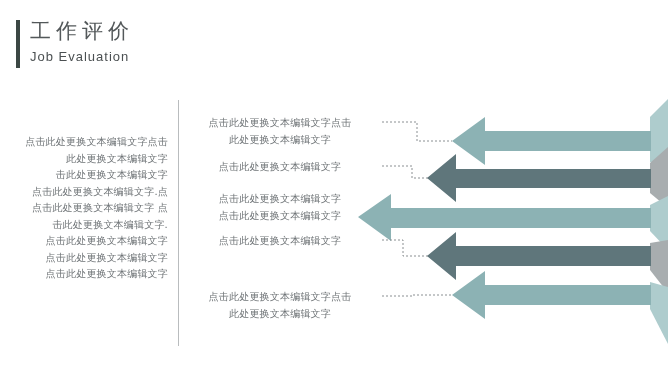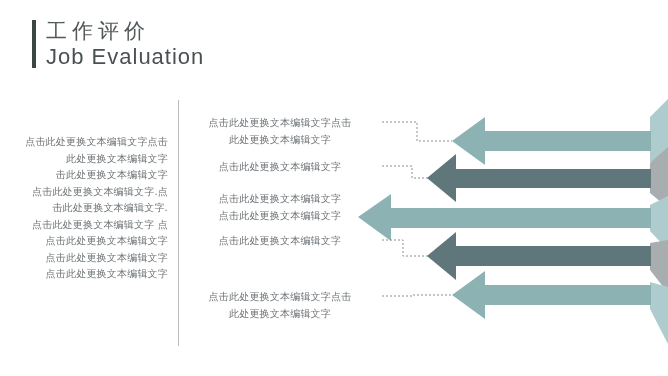--- a/index.html
+++ b/index.html
@@ -14,21 +14,21 @@
     position: relative;
     overflow: hidden;
     font-family: "DejaVu Sans", "Liberation Sans", sans-serif;
     color: #606060;
     -webkit-font-smoothing: antialiased;
   }
 
   
   #header {
     position: absolute;
-    left: 32px;
+    left: 16px;
     top: 18px;
     width: 360px;
     height: 56px;
   }
   #header .accent-bar {
     position: absolute;
     left: 0;
     top: 2px;
     width: 4px;
     height: 48px;
@@ -42,21 +42,21 @@
     line-height: 27px;
     letter-spacing: 5px;
     color: #53585a;
     font-weight: 400;
     white-space: nowrap;
   }
   #header .title-en {
     position: absolute;
     left: 14px;
     top: 27px;
-    font-size: 22px;
+    font-size: 13px;
     line-height: 24px;
     letter-spacing: 1px;
     color: #4b5052;
     font-weight: 400;
     white-space: nowrap;
     font-family: "Liberation Sans", sans-serif;
   }
 
   
   #diagram {
@@ -167,22 +167,22 @@
     </g>
   </svg>
 
   <div id="column-divider"></div>
 
   <div id="left-column">
     <span class="text-line">点击此处更换文本编辑文字点击</span>
     <span class="text-line">此处更换文本编辑文字</span>
     <span class="text-line">击此处更换文本编辑文字</span>
     <span class="text-line">点击此处更换文本编辑文字.点</span>
+    <span class="text-line">点击此处更换文本编辑文字  点</span>
     <span class="text-line">击此处更换文本编辑文字.</span>
-    <span class="text-line">点击此处更换文本编辑文字  点</span>
     <span class="text-line">点击此处更换文本编辑文字</span>
     <span class="text-line">点击此处更换文本编辑文字</span>
     <span class="text-line">点击此处更换文本编辑文字</span>
   </div>
 
   <div class="mid-block" style="top:115px">
     <span class="text-line">点击此处更换文本编辑文字点击</span>
     <span class="text-line">此处更换文本编辑文字</span>
   </div>
 

